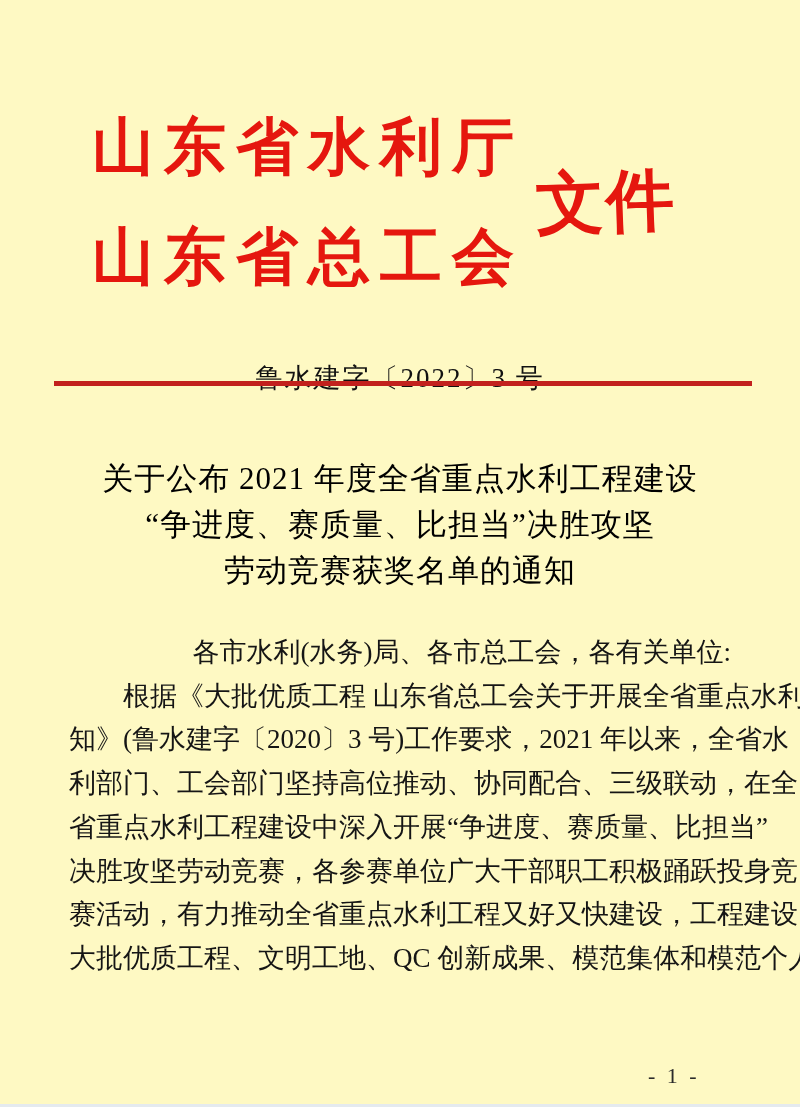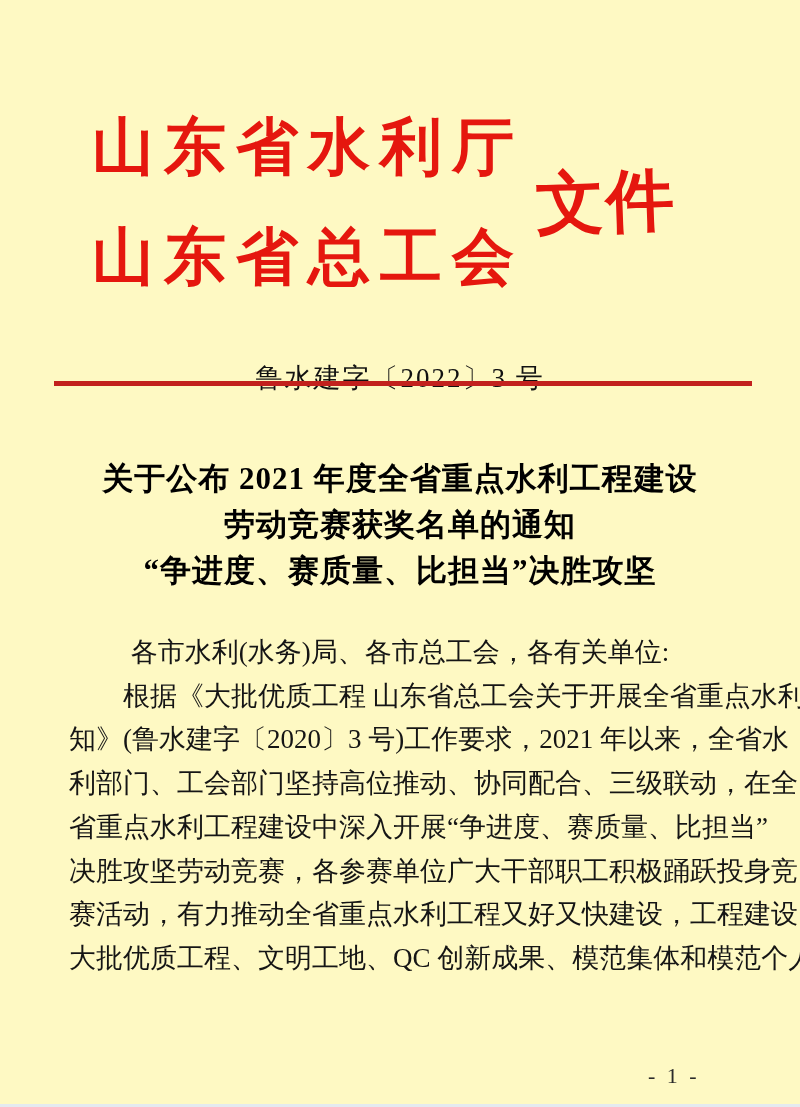--- a/index.html
+++ b/index.html
@@ -63,37 +63,37 @@
     background: var(--red-rule, #c2211d);
   }
   
   .title {
     position: absolute;
     left: 0;
     top: 456px;
     width: 100%;
     text-align: center;
     font-size: 31px;
-    font-weight: bold;
+    font-weight: normal;
     line-height: 46px;
     color: #000;
     letter-spacing: 1px;
   }
   
   .body-text {
     position: absolute;
     left: 69px;
     top: 631px;
     width: 662px;
     font-size: 27px;
     line-height: 43.7px;
     color: #151515;
   }
   .salutation {
-    text-align: center;
+    text-align: right;
     white-space: nowrap;
   }
   .bline {
     text-align: justify;
     text-align-last: justify;
     white-space: nowrap;
   }
   
   .page-number {
     position: absolute;
@@ -121,22 +121,22 @@
   <div class="org-line org-line-1">山东省水利厅</div>
   <div class="org-line org-line-2">山东省总工会</div>
   <div class="doc-label">文件</div>
 
   <div class="doc-number">鲁水建字〔2022〕3 号</div>
 
   <div class="red-rule"></div>
 
   <div class="title">
     <div>关于公布 2021 年度全省重点水利工程建设</div>
+    <div>“争进度、赛质量、比担当”决胜攻坚</div>
     <div>劳动竞赛获奖名单的通知</div>
-    <div>“争进度、赛质量、比担当”决胜攻坚</div>
   </div>
 
   <div class="body-text">
     <div class="salutation">各市水利(水务)局、各市总工会，各有关单位:</div>
     <div class="bline">　　根据《大批优质工程 山东省总工会关于开展全省重点水利</div>
     <div class="bline">知》(鲁水建字〔2020〕3 号)工作要求，2021 年以来，全省水</div>
     <div class="bline">利部门、工会部门坚持高位推动、协同配合、三级联动，在全</div>
     <div class="bline">省重点水利工程建设中深入开展“争进度、赛质量、比担当”</div>
     <div class="bline">决胜攻坚劳动竞赛，各参赛单位广大干部职工积极踊跃投身竞</div>
     <div class="bline">赛活动，有力推动全省重点水利工程又好又快建设，工程建设</div>

